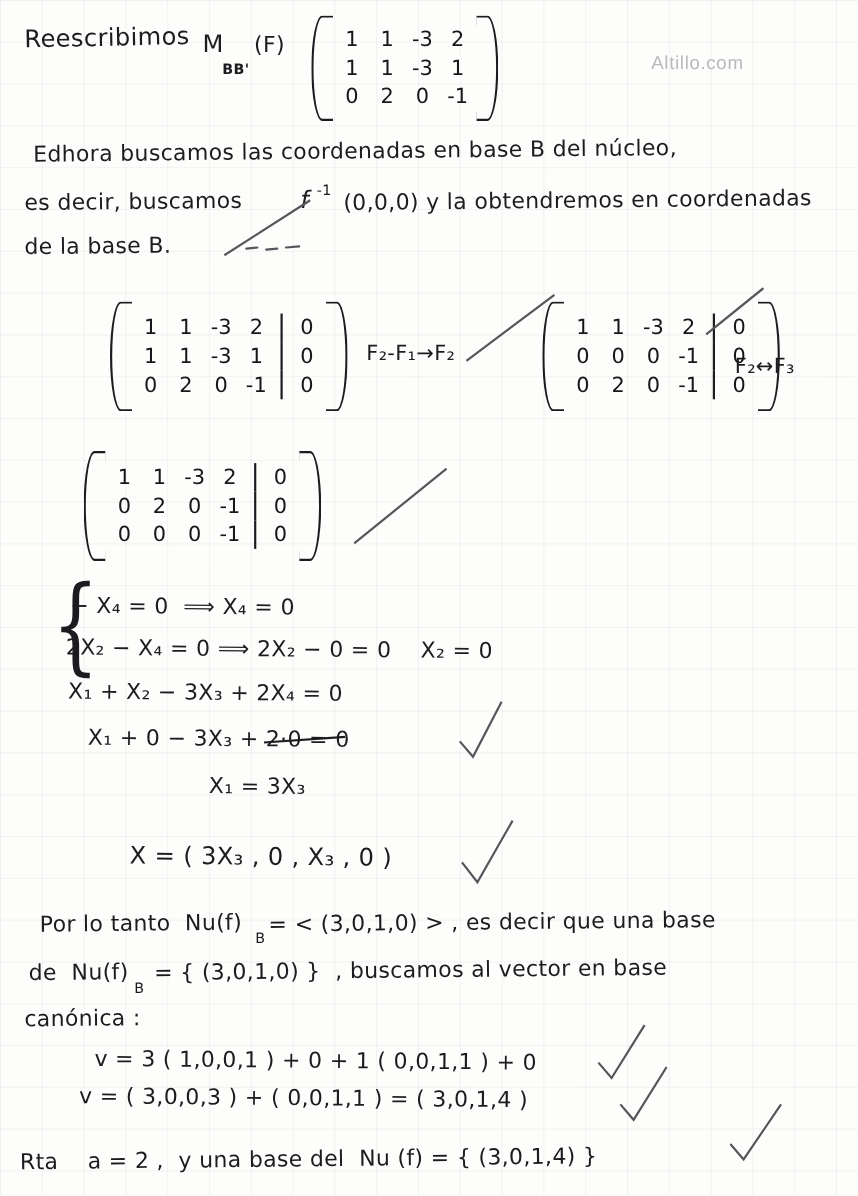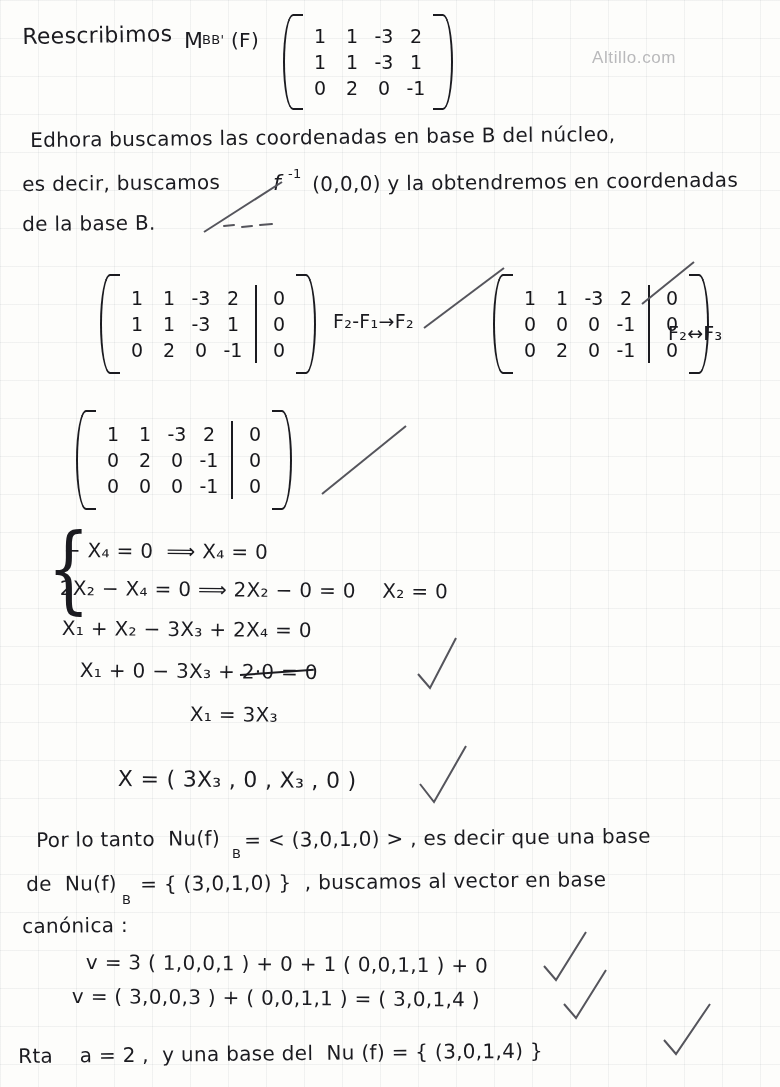--- a/index.html
+++ b/index.html
@@ -117,21 +117,21 @@
 <body>
 
 <div id="page">
   <div id="grid"></div>
 
   <div class="watermark" style="left:592px; top:48px;">Altillo.com</div>
 
   <div class="hw ln t1" style="left:22px; top:24px; font-size:22px;">Reescribimos</div>
 
   <div class="hw ln" style="left:184px; top:28px; font-size:22px;">M</div>
-  <div class="hw xs" style="left:202px; top:32px;">BB'</div>
+  <div class="hw xs" style="left:202px; top:56px;font-weight:bold;">BB'</div>
   <div class="hw ln" style="left:231px; top:28px; font-size:20px;">(F)</div>
 
   <div class="matrix" style="left:283px; top:12px; height:100px;">
     <span class="paren left"></span>
     <div class="rows">
       <div class="row">
         <span class="cell">1</span>
         <span class="cell">1</span>
         <span class="cell">-3</span>
         <span class="cell">2</span>

